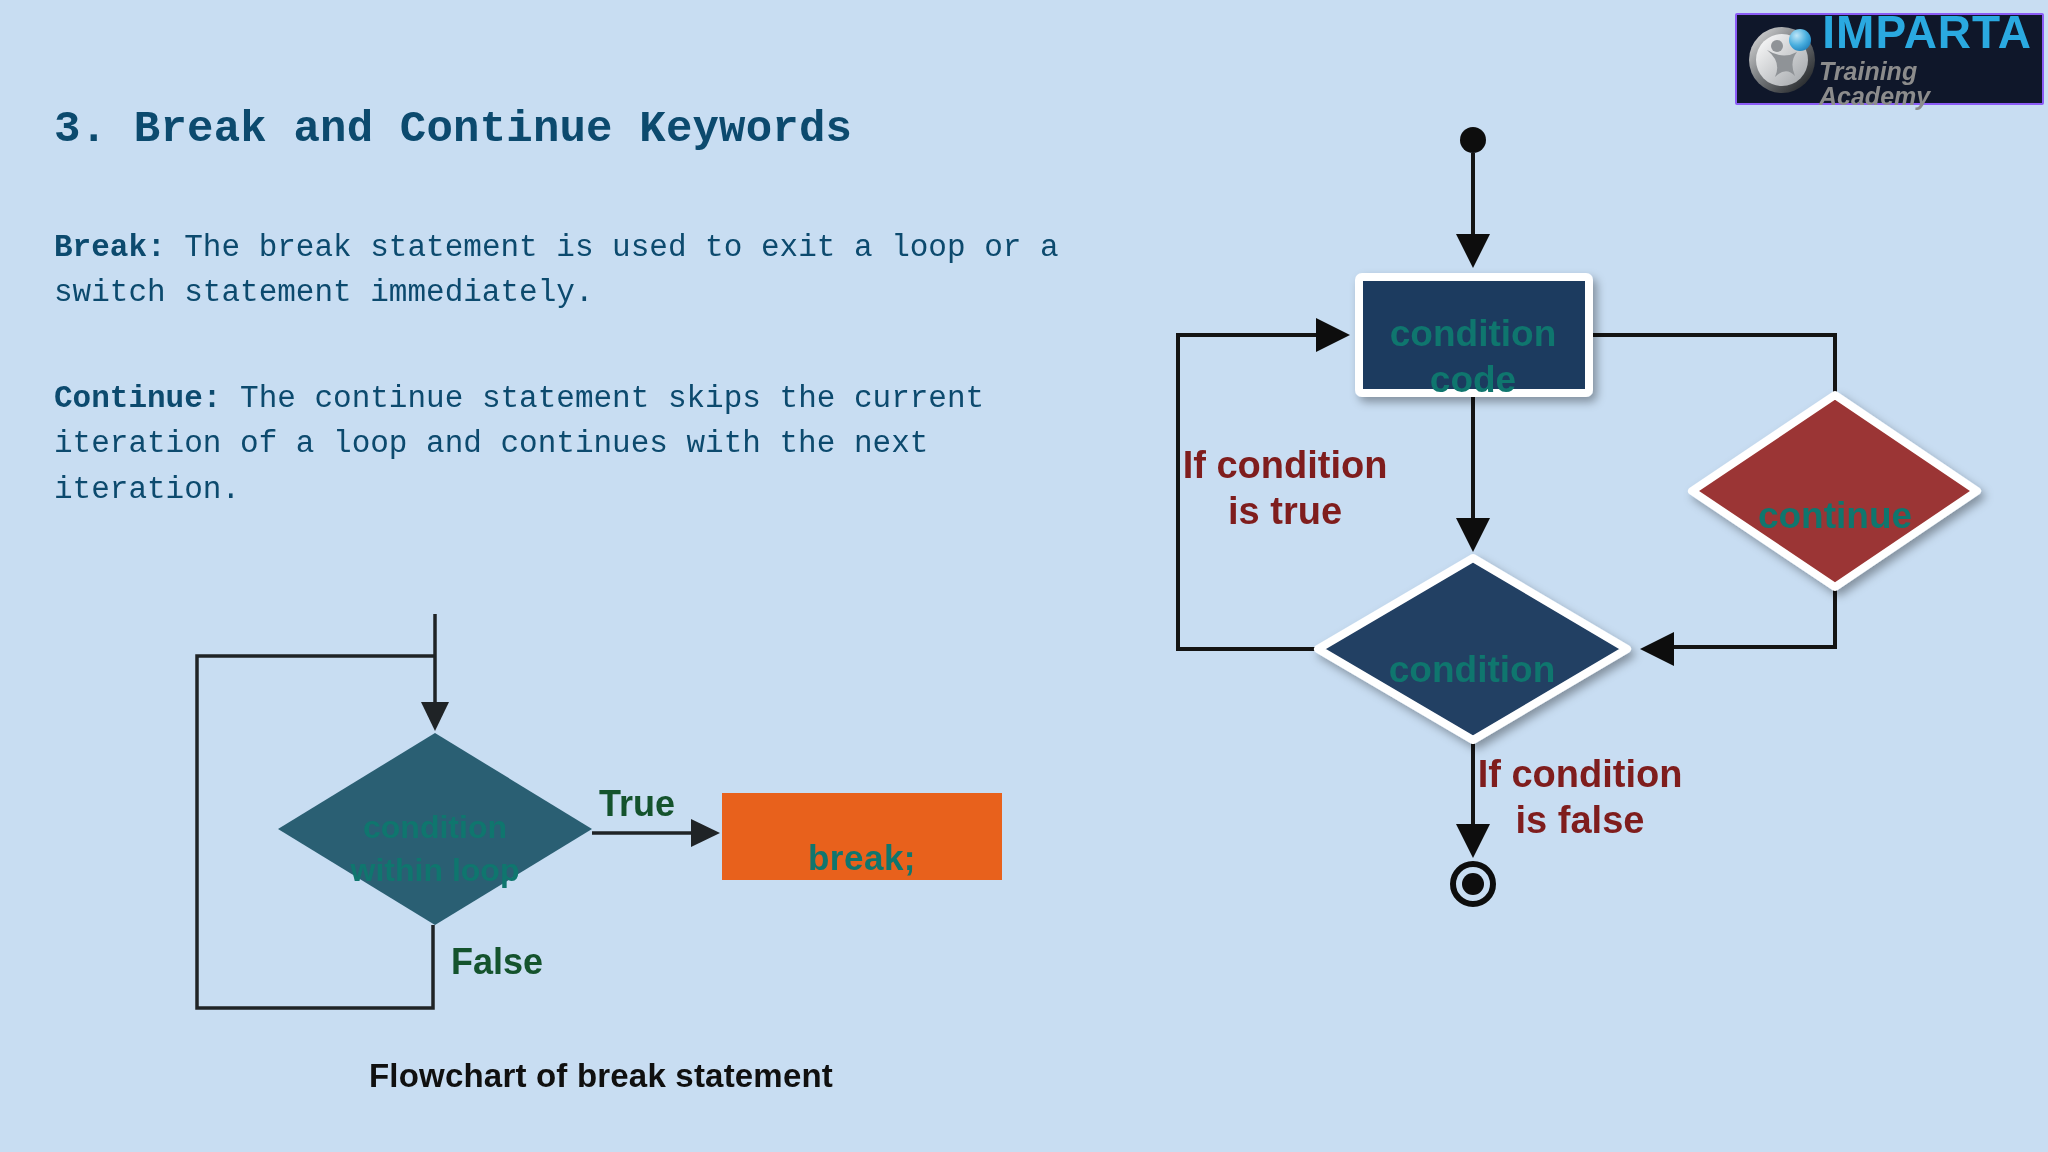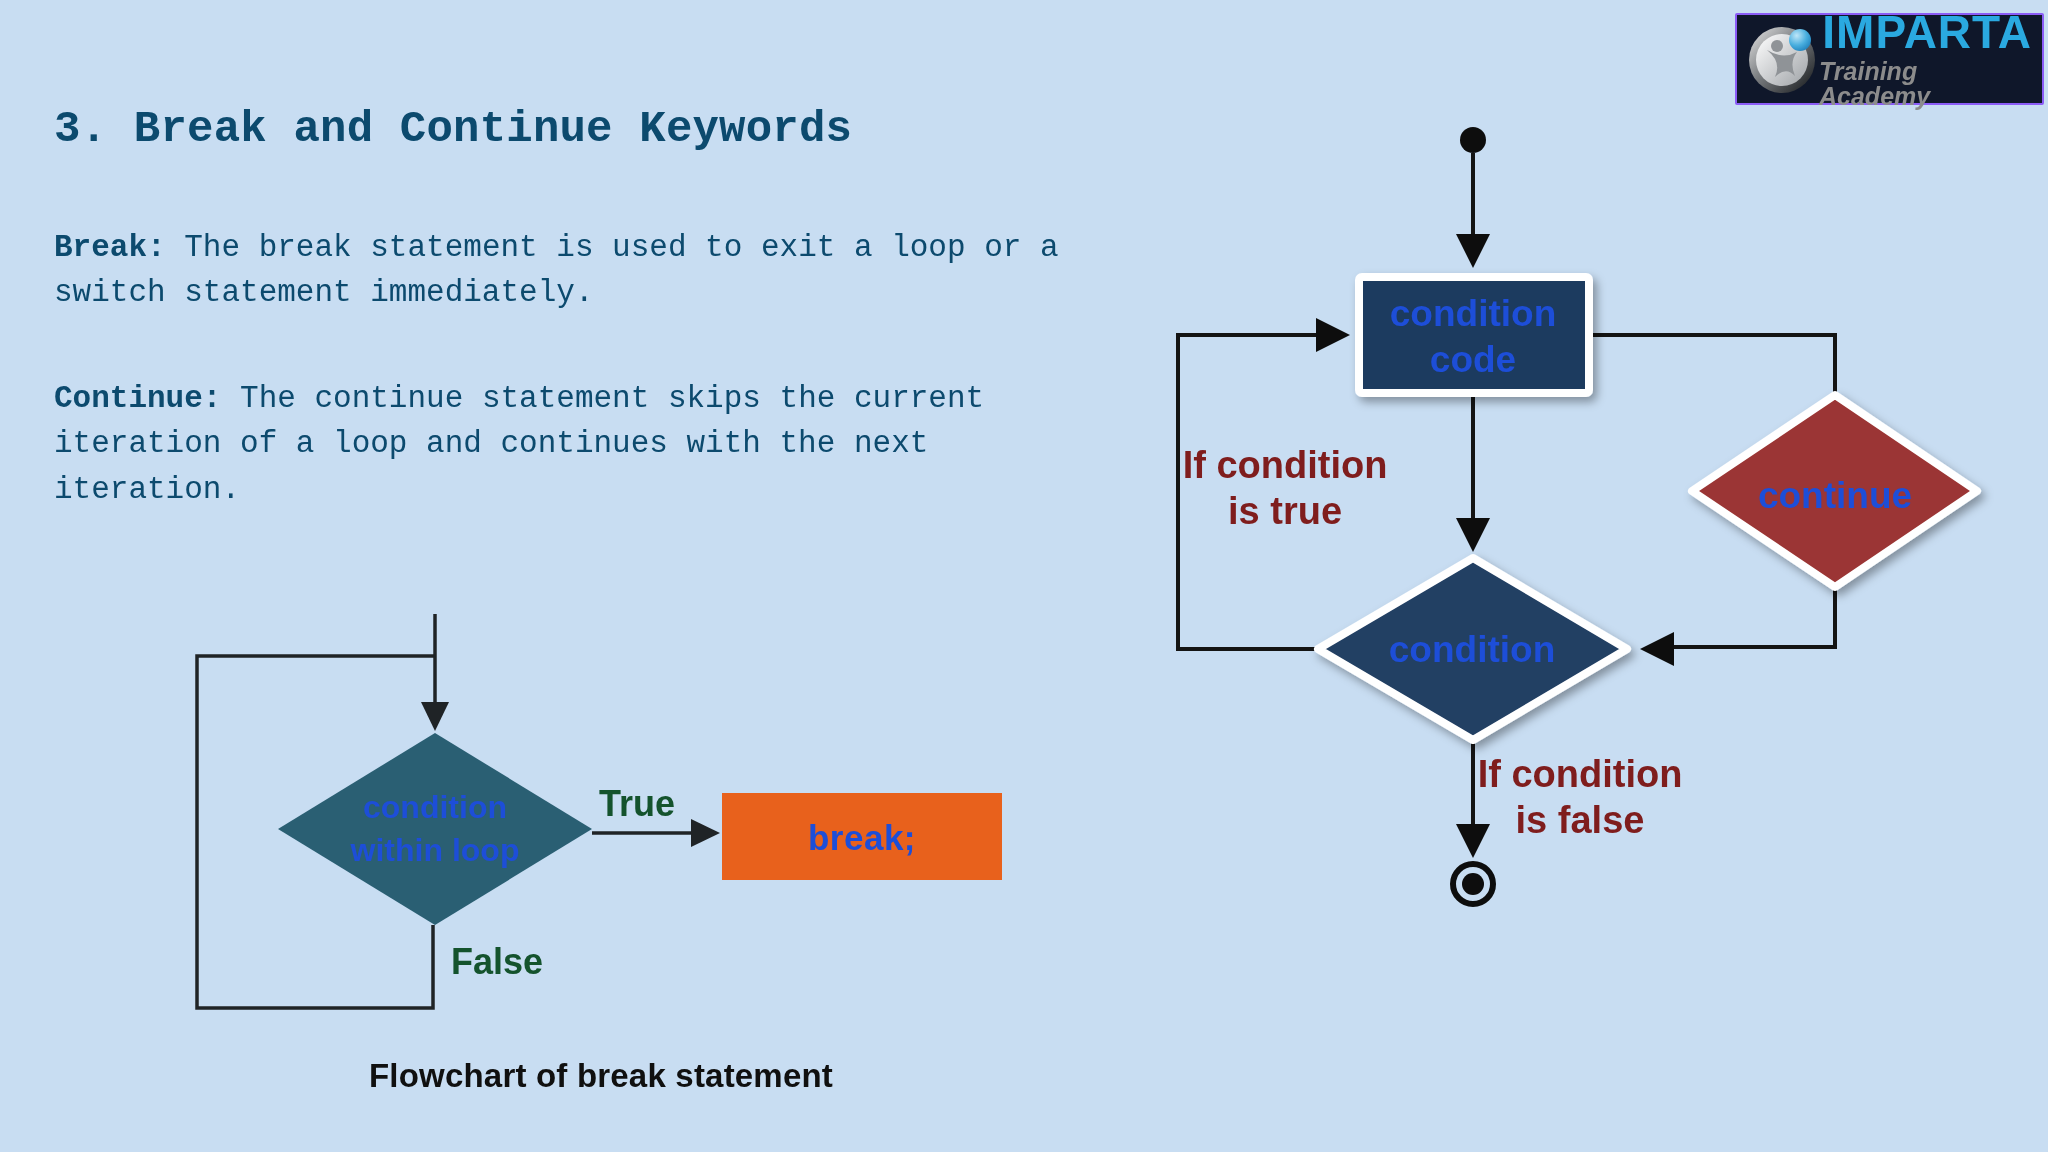--- a/index.html
+++ b/index.html
@@ -26,21 +26,21 @@
     font-size:31px;line-height:1.47;
   }
   .doc .plabel{font-weight:bold;}
 
   
   .lbl{
     position:absolute;transform:translate(-50%,-50%);
     text-align:center;white-space:nowrap;font-weight:bold;
   }
   .lbl .ln{display:block;}
-  .white{color:#1d4ed8;}
+  .white{color:#0f766e;margin-top:20px;}
   .dark{color:#14532d;}
   .rednote{color:#7f1d1d;font-size:38px;line-height:1.2;}
 
   .break-diamond-label{font-size:32px;line-height:1.33;}
   .break-action-label{font-size:35px;letter-spacing:.5px;text-align:right;}
   .edge-label{font-size:36px;}
   .caption{font-size:33px;color:#101010;letter-spacing:.2px;}
   .proc-label{font-size:37px;line-height:1.25;}
   .decision-label{font-size:37px;}
 

